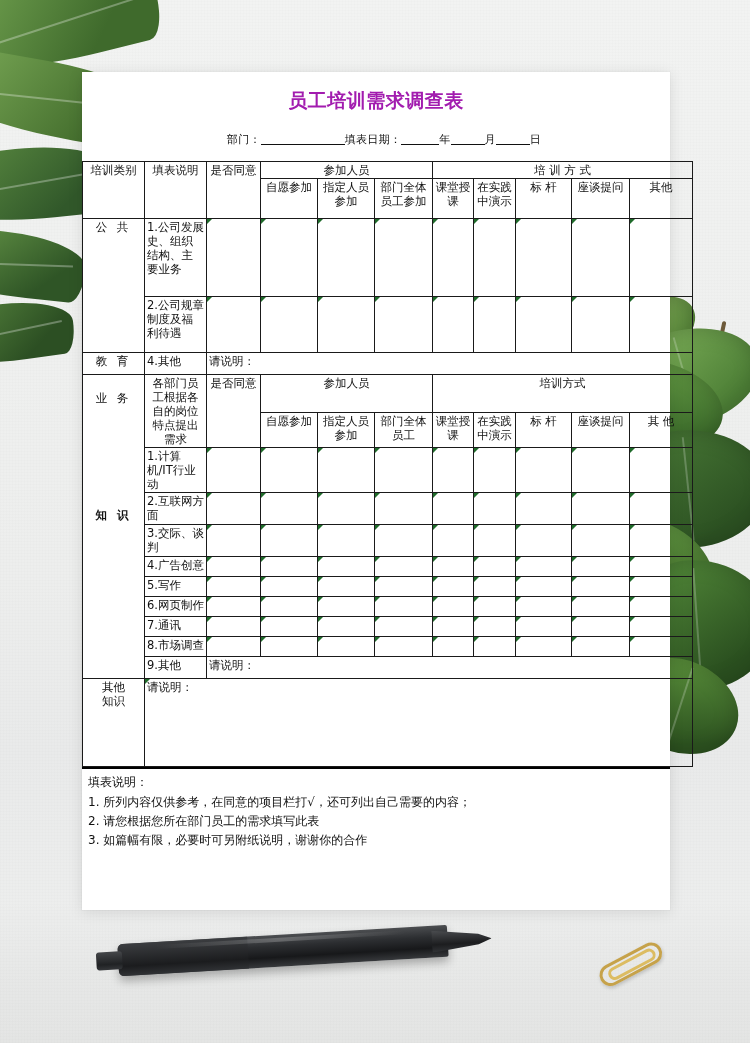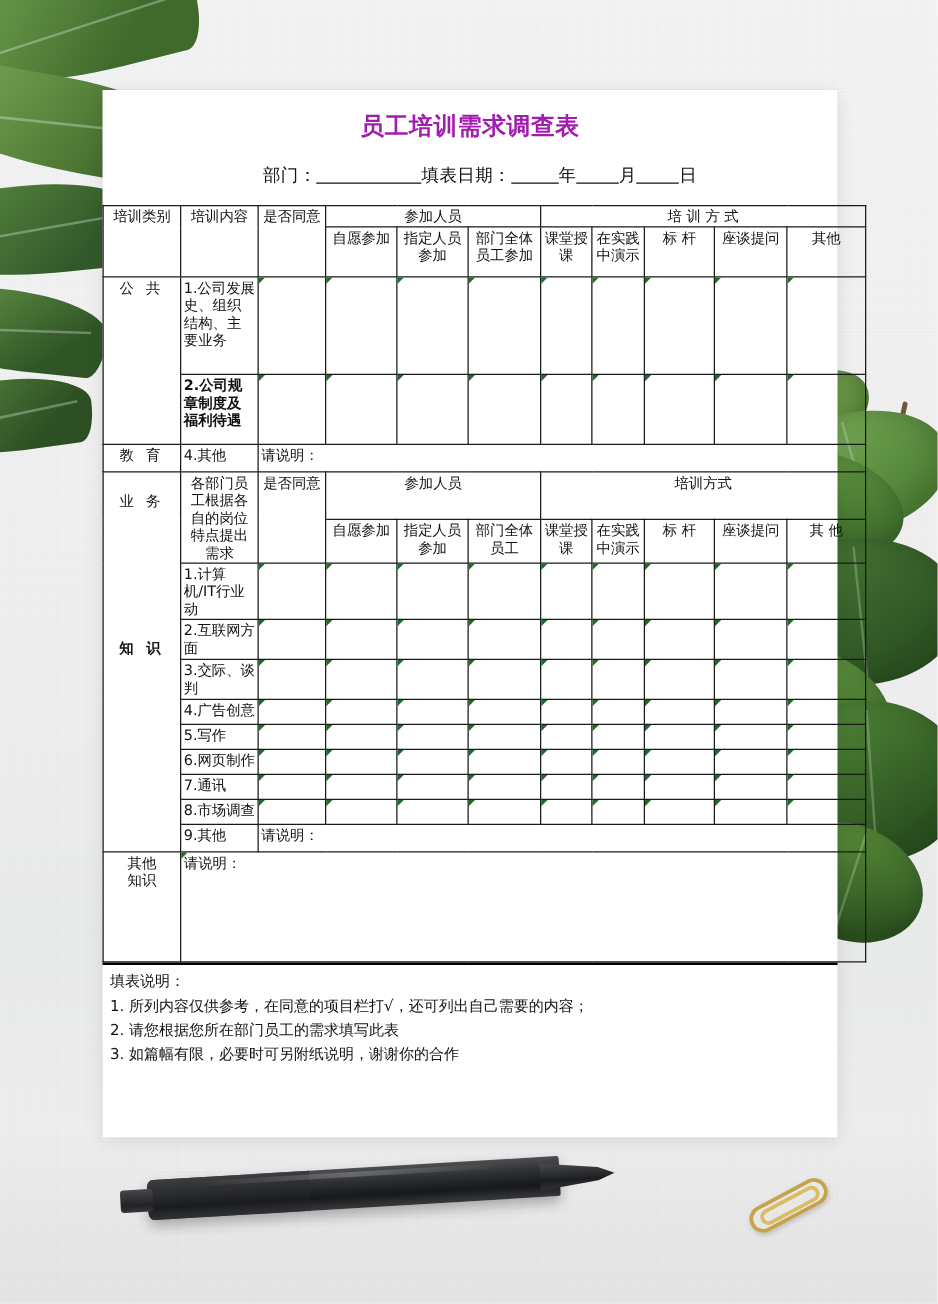--- a/index.html
+++ b/index.html
@@ -112,21 +112,21 @@
     background:#fff;
     box-shadow:0 2px 14px rgba(0,0,0,.10), 0 0 0 .5px rgba(0,0,0,.04);
   }
   .doc{ padding:0; color:#111; }
 
   .doc-title{
     text-align:center; font-weight:bold; font-size:19px; letter-spacing:.5px;
     padding-top:16px; padding-bottom:2px; color:#a21caf;
   }
   .doc-meta{
-    text-align:center; font-size:14px; padding:16px 0 14px 16px; color:#111;
+    text-align:center; font-size:11px; padding:16px 0 14px 16px; color:#111;
     letter-spacing:.3px;
   }
   .doc-meta .ul{ display:inline-block; border-bottom:1px solid #111;
                  height:13px; vertical-align:-2px; }
   .u-long{ width:84px; }
   .u-mid{ width:38px; }
   .u-short{ width:34px; }
 
   table.grid{
     border-collapse:collapse; width:100%; table-layout:fixed;
@@ -226,21 +226,21 @@
           <col class="w7">
             <col class="w8">
             <col class="w9">
             <col class="w10">
             <col class="w11">
         </colgroup>
 
         <tbody>
             <tr>
           <td class="c hdrtop" rowspan="2" style="height:24px;">培训类别</td>
-          <td class="c hdrtop" rowspan="2">培训内容</td>
+          <td class="c hdrtop" rowspan="2">填表说明</td>
           <td class="c hdrtop" rowspan="2">是否同意</td>
           <td class="c hdrtop" colspan="3">参加人员</td>
           <td class="c hdrtop" colspan="5">培 训 方 式</td>
         </tr>
         <tr>
           <td class="c" style="height:40px;">自愿参加</td>
           <td class="c">指定人员参加</td>
           <td class="c">部门全体员工参加</td>
           <td class="c">课堂授课</td>
           <td class="c">在实践中演示</td>
@@ -256,21 +256,21 @@
           <td class="mark"></td>
           <td class="mark"></td>
           <td class="mark"></td>
           <td class="mark"></td>
           <td class="mark"></td>
           <td class="mark"></td>
           <td class="mark"></td>
           <td class="mark"></td>
         </tr>
         <tr>
-          <td style="height:56px;font-weight:bold;">2.公司规章制度及福利待遇</td>
+          <td style="height:56px;">2.公司规章制度及福利待遇</td>
           <td class="mark"></td>
           <td class="mark"></td>
           <td class="mark"></td>
           <td class="mark"></td>
           <td class="mark"></td>
           <td class="mark"></td>
           <td class="mark"></td>
           <td class="mark"></td>
           <td class="mark"></td>
         </tr>

